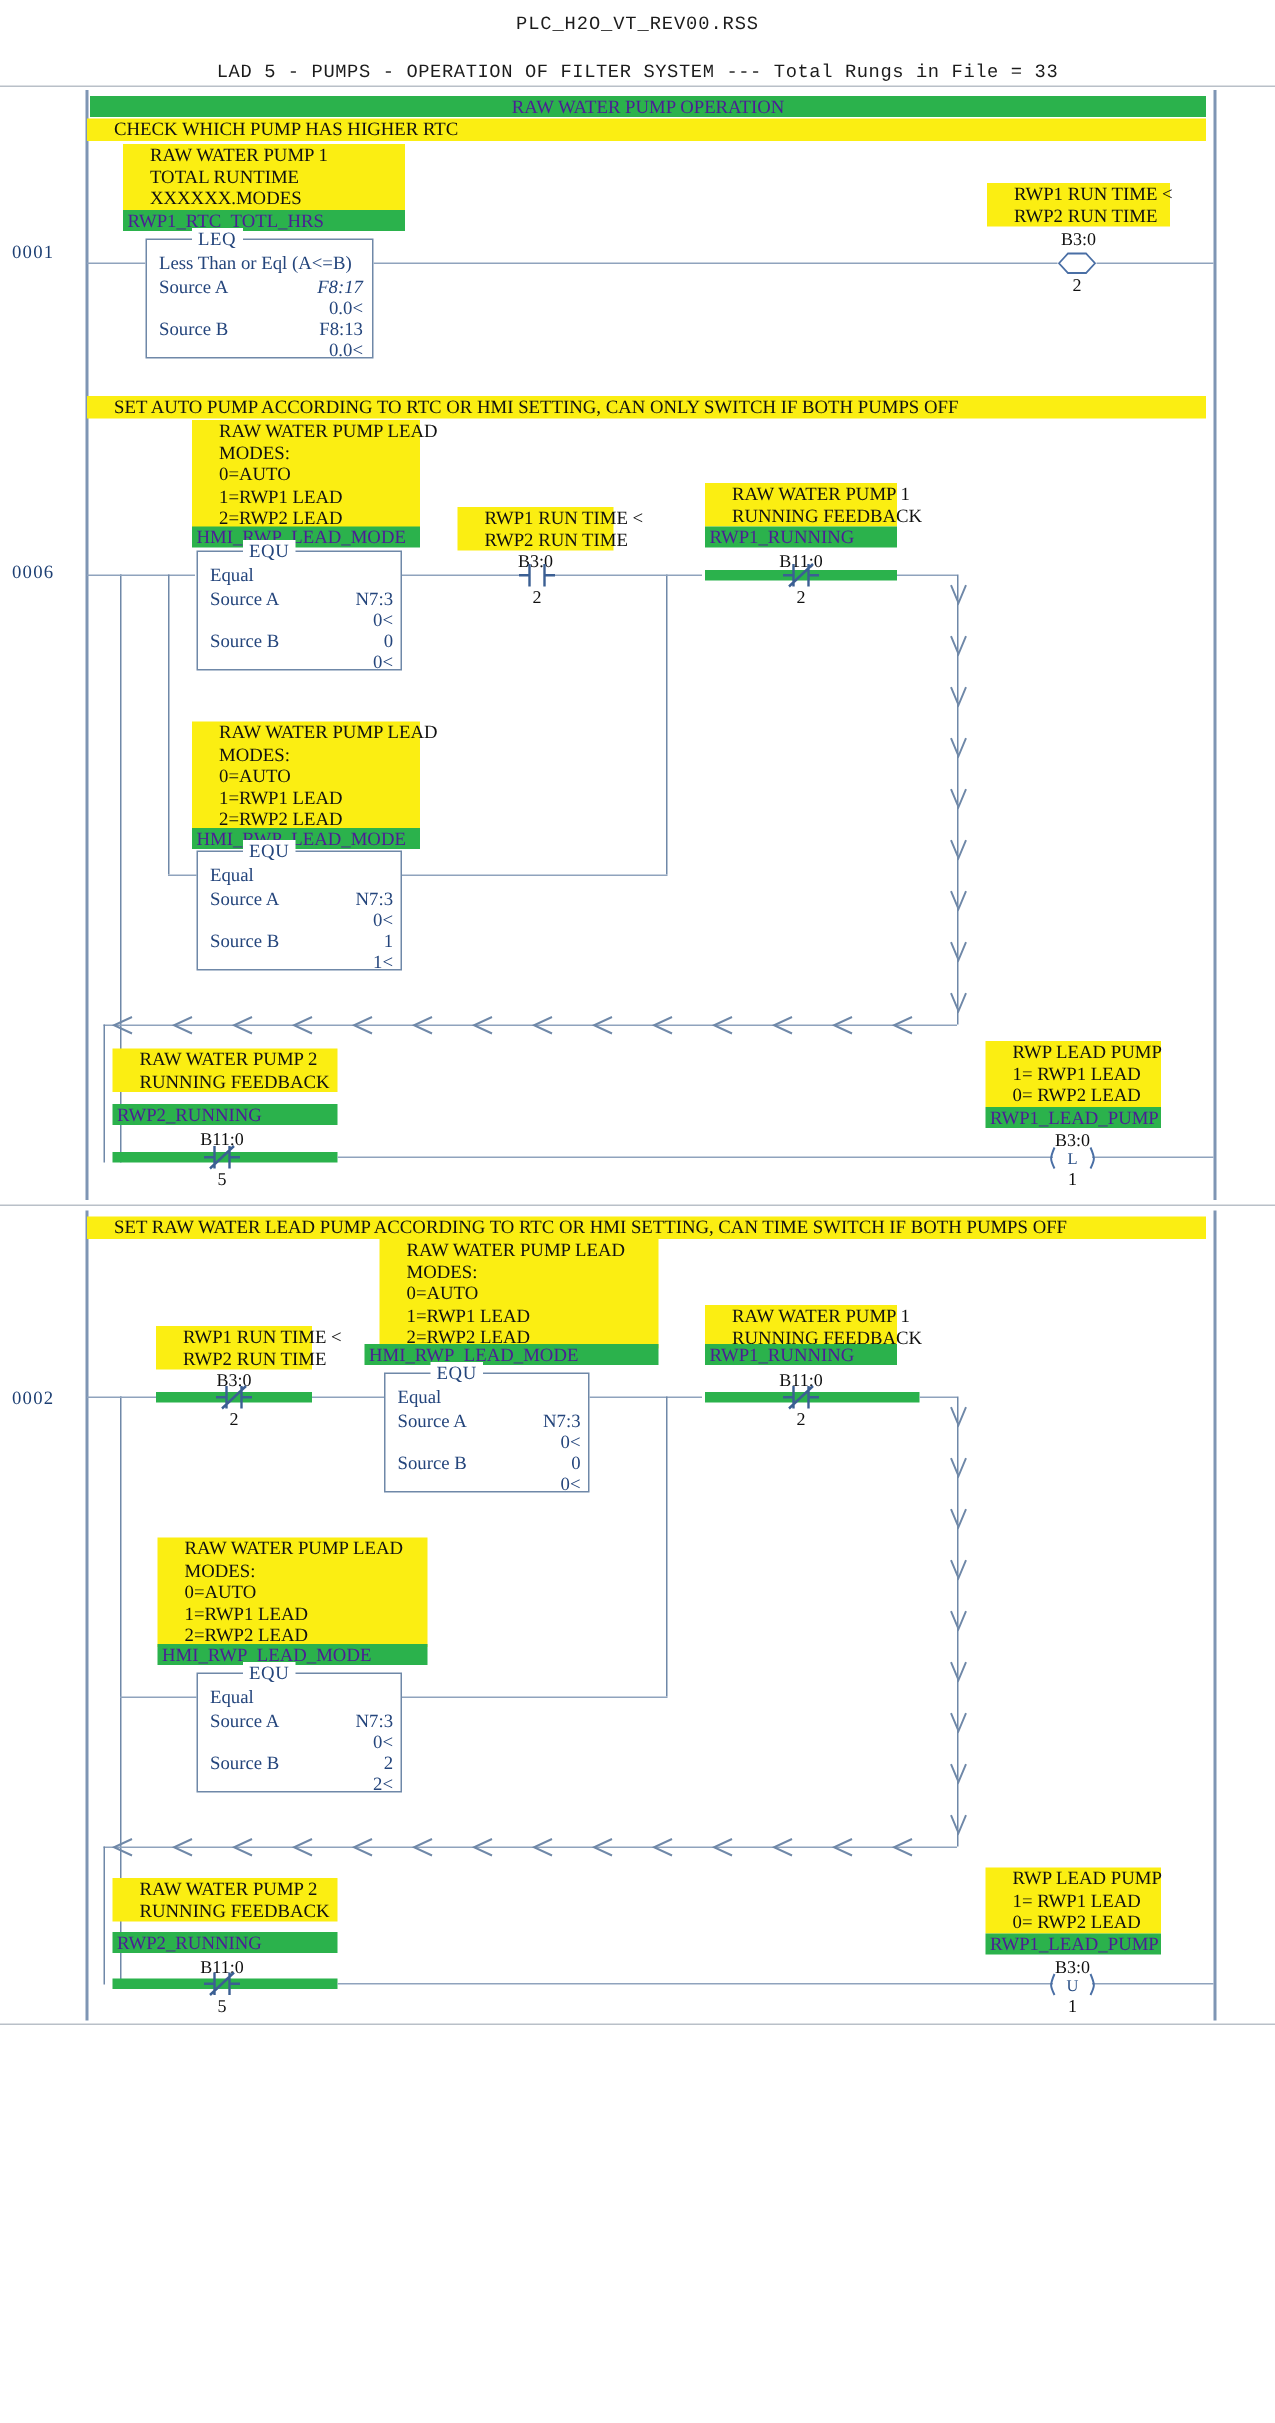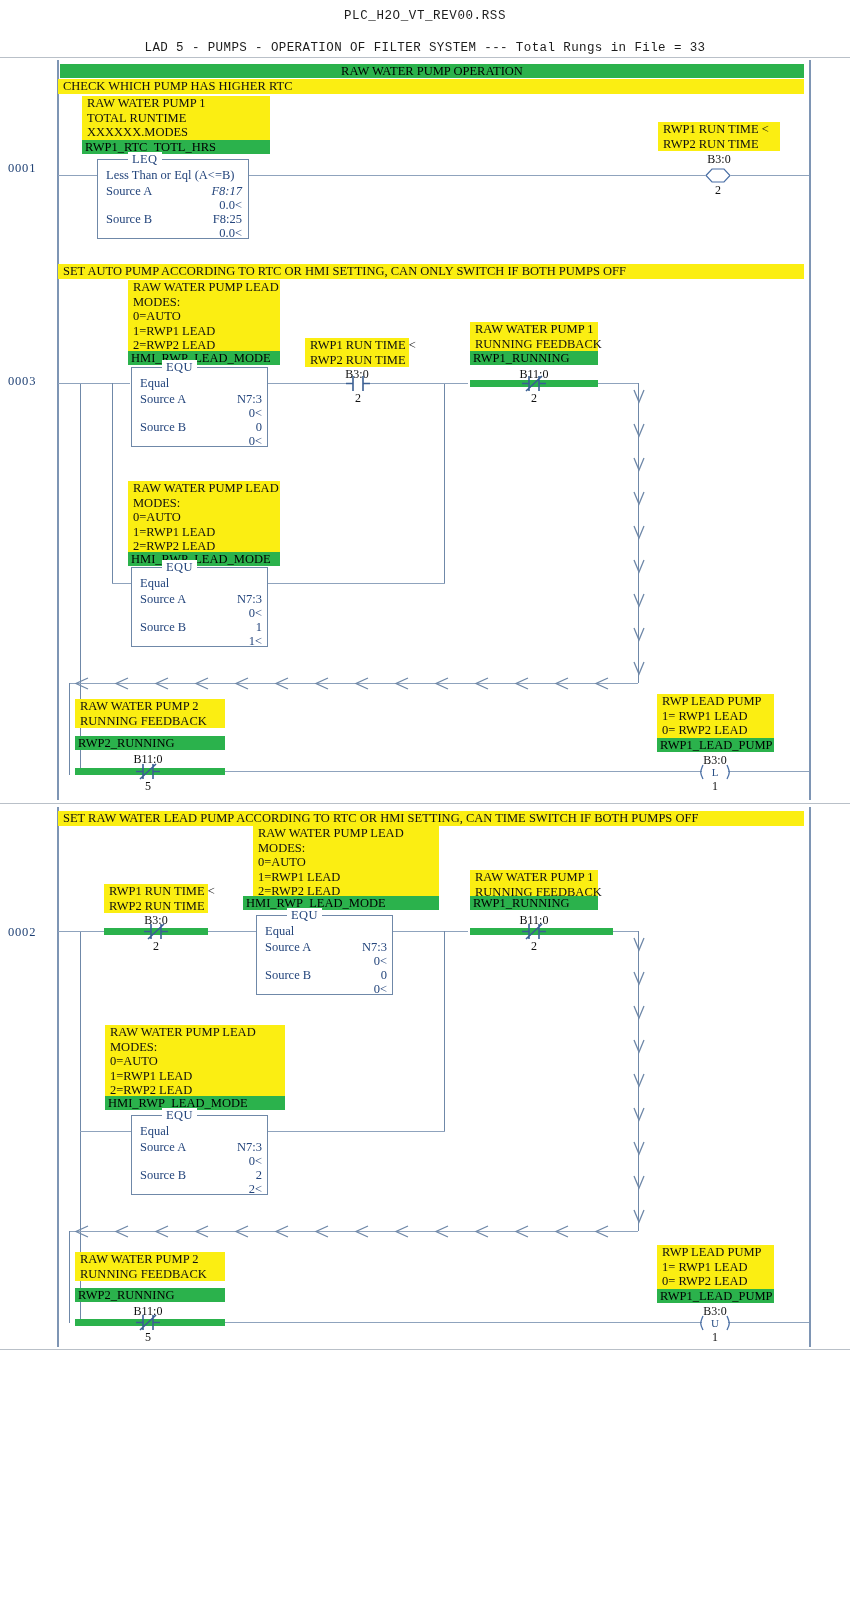--- a/index.html
+++ b/index.html
@@ -48,33 +48,33 @@
     font-size:12.5px;
     color:#1d3f73;
     letter-spacing:0.8px;
   }
   
   .hl-green {
     position:absolute;
     background:#2bb24c;
     font-size:12.5px;
     line-height:14px;
-    color:#000000;
+    color:#4c1d95;
     white-space:nowrap;
     padding:0 3px;
   }
   .hl-green.center { text-align:center; }
   .hl-yellow {
     position:absolute;
     background:#fbee12;
     font-size:12.5px;
     line-height:14.5px;
     color:#101010;
     white-space:nowrap;
-    padding:0 5px;
+    padding:0 18px;
   }
   
   .wire-h {
     position:absolute;
     height:1px;
     background:#8fa3bd;
   }
   .wire-v {
     position:absolute;
     width:1px;
@@ -168,37 +168,37 @@
 <div class="wire-h" style="left:249px; top:175px; width:456px;"></div>
 <div class="wire-h" style="left:731px; top:175px; width:78px;"></div>
 
 <div class="ibox" style="left:97px; top:159px; width:152px; height:80px;">
   <div class="mnemo" style="left:30px;">LEQ</div>
   <div class="row" style="left:8px; top:8px;">Less Than or Eql (A&lt;=B)</div>
   <div class="row" style="left:8px; top:24px;">Source A</div>
   <div class="val" style="left:78px; top:24px; width:66px;font-style:italic;">F8:17</div>
   <div class="val" style="left:78px; top:38px; width:66px;">0.0&lt;</div>
   <div class="row" style="left:8px; top:52px;">Source B</div>
-  <div class="val" style="left:78px; top:52px; width:66px;">F8:25</div>
+  <div class="val" style="left:78px; top:52px; width:66px;">F8:13</div>
   <div class="val" style="left:78px; top:66px; width:66px;">0.0&lt;</div>
 </div>
 
 <div class="hl-yellow" style="left:658px; top:122px; width:122px; height:29px;">
   <div>RWP1 RUN TIME &lt;</div>
   <div>RWP2 RUN TIME</div>
 </div>
 <div class="coil-label" style="left:690px; top:152px; width:58px;">B3:0</div>
 <div style="position:absolute; left:705px; top:167px;">
   <svg width="26" height="17" viewBox="0 0 26 17">
     <path d="M1,8.5 L7,2 L19,2 L25,8.5 L19,15 L7,15 Z" fill="none" stroke="#4a6fa5" stroke-width="1.2"></path>
   </svg>
 </div>
 <div class="coil-label" style="left:705px; top:183px; width:26px;">2</div>
 
-<div class="rung-num" style="left:8px; top:374px;">0003</div>
+<div class="rung-num" style="left:8px; top:374px;">0006</div>
 
 <div class="hl-yellow" style="left:58px; top:264px; width:746px; height:15px; line-height:15px;">SET AUTO PUMP ACCORDING TO RTC OR HMI SETTING, CAN ONLY SWITCH IF BOTH PUMPS OFF</div>
 
 <div class="hl-yellow" style="left:128px; top:280px; width:152px; height:73px;">
   <div>RAW WATER PUMP LEAD</div>
   <div>MODES:</div>
   <div>0=AUTO</div>
   <div>1=RWP1 LEAD</div>
   <div>2=RWP2 LEAD</div>
 </div>

